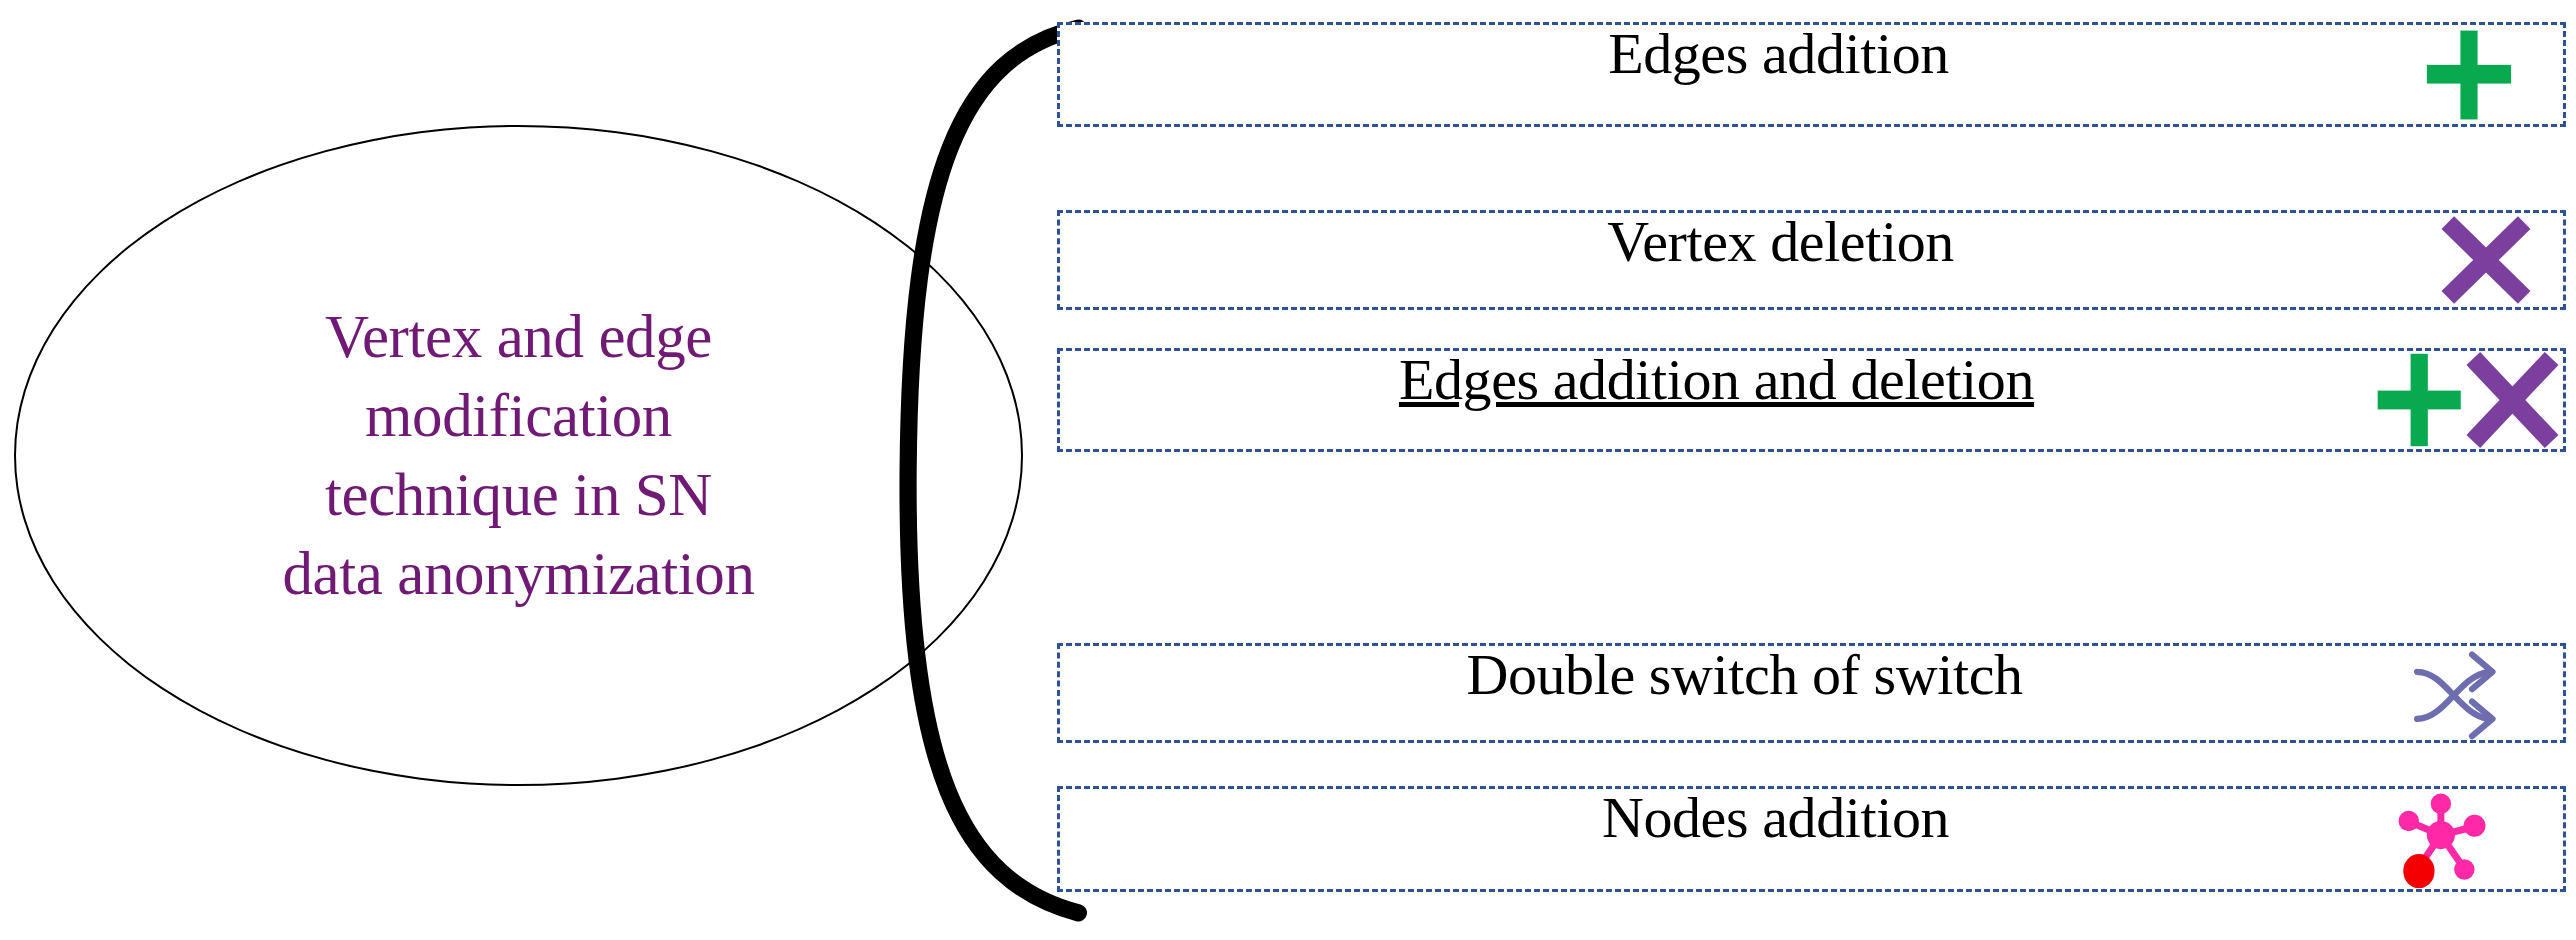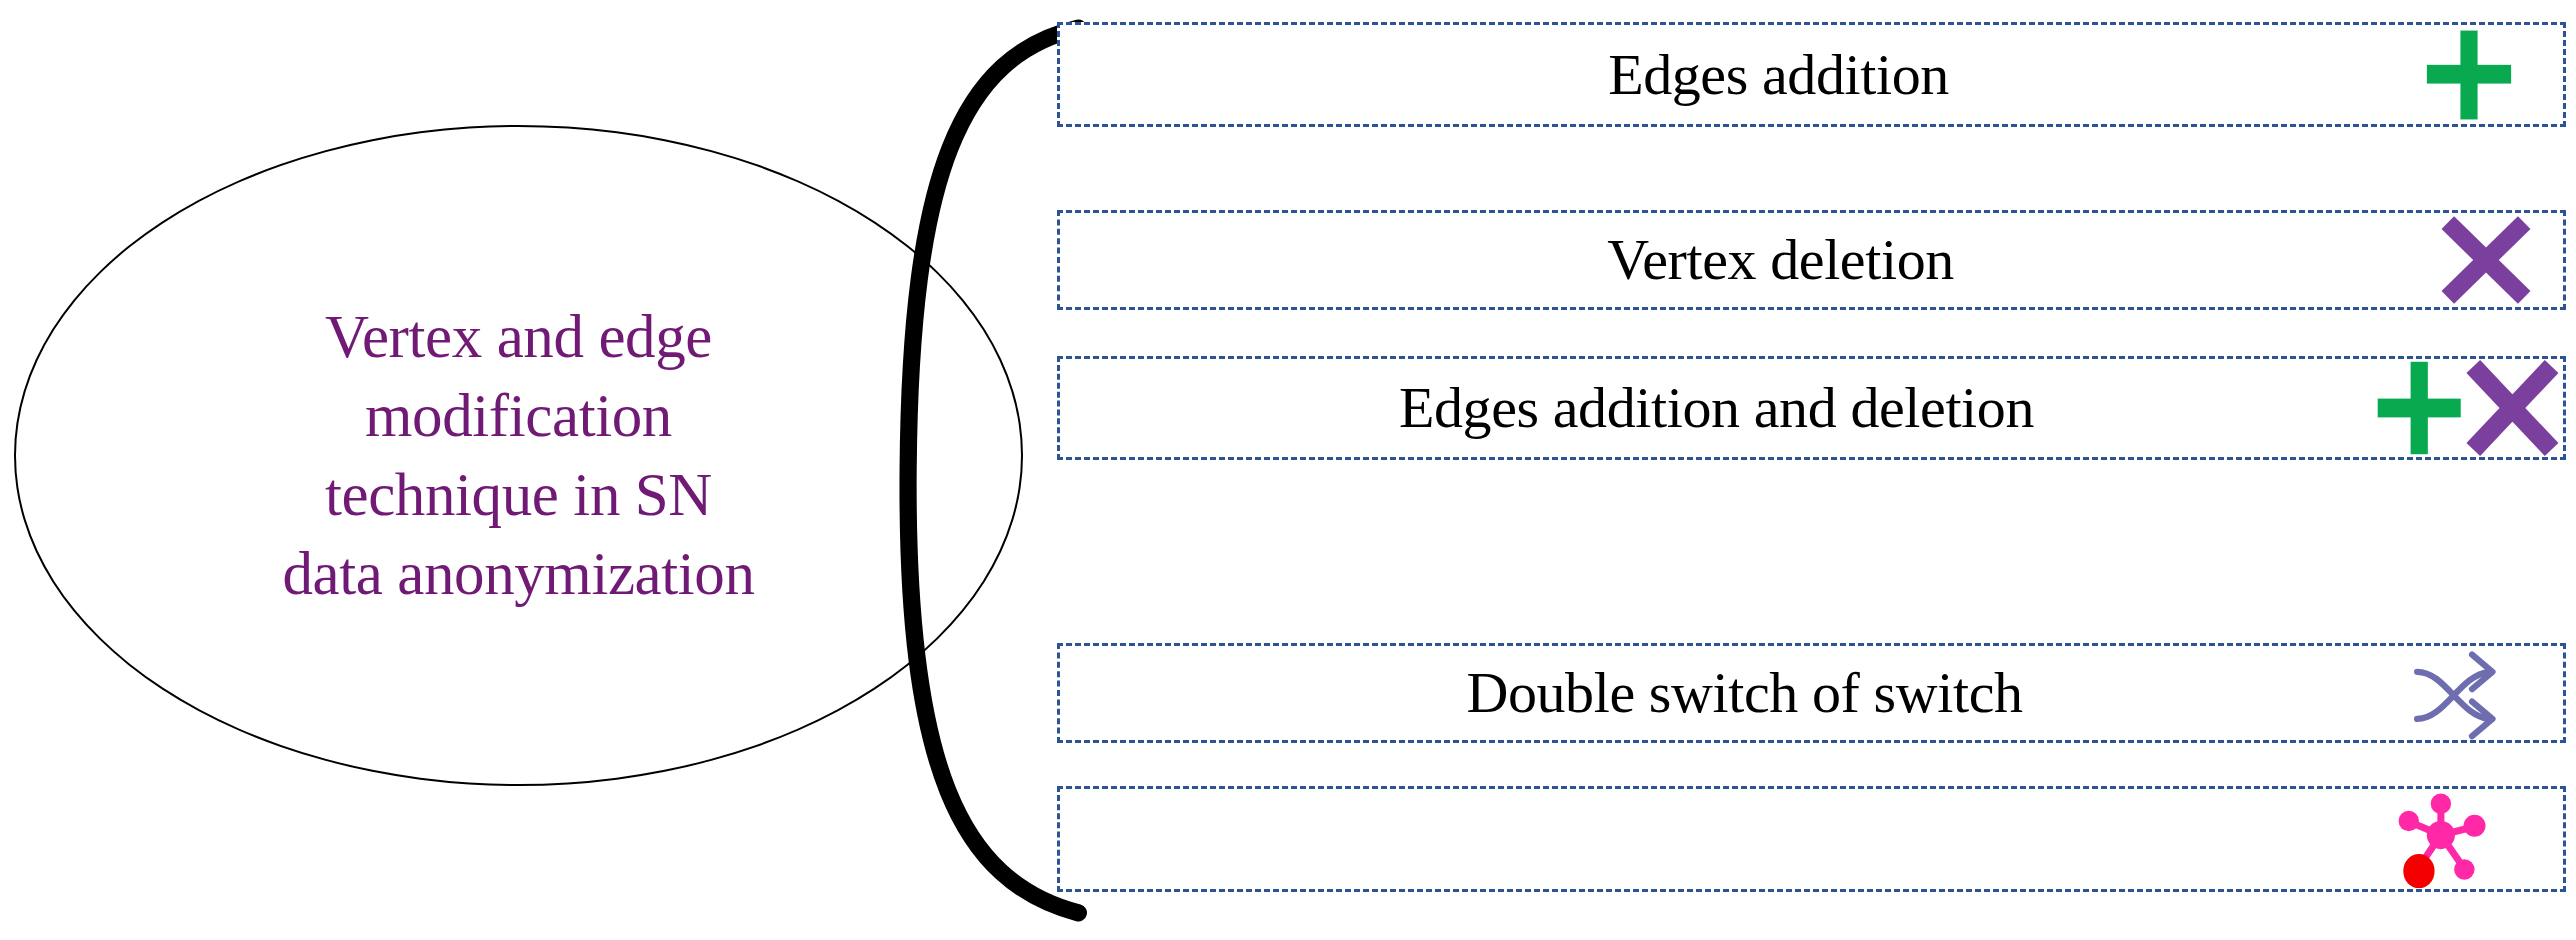--- a/index.html
+++ b/index.html
@@ -68,42 +68,42 @@
     height: 941px;
   }
   .mod-box {
     position: absolute;
     left: 0;
     width: 100%;
     box-sizing: border-box;
     border: 3.9px dashed #2e5395;
     background: #ffffff;
     display: flex;
-    align-items: center;
+    align-items: flex-start;
     justify-content: center;
   }
   .box-label {
     font-size: 58px;
     line-height: 1;
     color: #000000;
     white-space: nowrap;
     font-stretch: condensed;
     letter-spacing: -0.4px;
   }
   .box-icon {
     position: absolute;
     display: flex;
     align-items: center;
     justify-content: center;
   }
 
   
   #box-0 { top: 22px;   height: 105px; }
   #box-1 { top: 210px;  height: 100px; }
-  #box-2 { top: 356px;  height: 104px; }
+  #box-2 { top: 348px;  height: 104px; text-decoration: underline; }
   #box-3 { top: 485px;  height: 106px; }
   #box-4 { top: 643px;  height: 100px; }
   #box-5 { top: 786px; height: 106px; }
 
   
   #icon-0 { right: 47px; top: 50%; transform: translateY(-50%); }
   #icon-1 { right: 31px; top: 50%; transform: translateY(-50%); }
   #icon-2 { right: 1.6px;  top: 50%; transform: translateY(-50%); }
   #icon-3 { right: 22px; top: 50%; transform: translateY(-50%); }
   #icon-4 { right: 47px; top: 50%; transform: translateY(-50%); }
@@ -181,20 +181,21 @@
             <path d="M 4 36 C 40 36, 58 92, 96 96"></path>
             <path d="M 4 96 C 40 96, 58 40, 96 36"></path>
             <polyline points="74,14 100,36 74,58"></polyline>
             <polyline points="74,74 100,96 74,118"></polyline>
           </g>
         </svg>
       </span>
     </div>
 
     <div class="mod-box" id="box-5">
+      <span class="box-label" id="label-5">Nodes addition</span>
       <span class="box-icon" id="icon-5">
         <svg width="94" height="99" viewBox="0 0 120 126" xmlns="http://www.w3.org/2000/svg">
           <g stroke="#ff29a8" stroke-width="9" stroke-linecap="round">
             <line x1="56" y1="58" x2="56" y2="22"></line>
             <line x1="56" y1="58" x2="18" y2="42"></line>
             <line x1="56" y1="58" x2="96" y2="48"></line>
             <line x1="56" y1="58" x2="84" y2="98"></line>
             <line x1="56" y1="58" x2="30" y2="96"></line>
           </g>
           <circle cx="56" cy="58" r="18" fill="#ff29a8"></circle>

